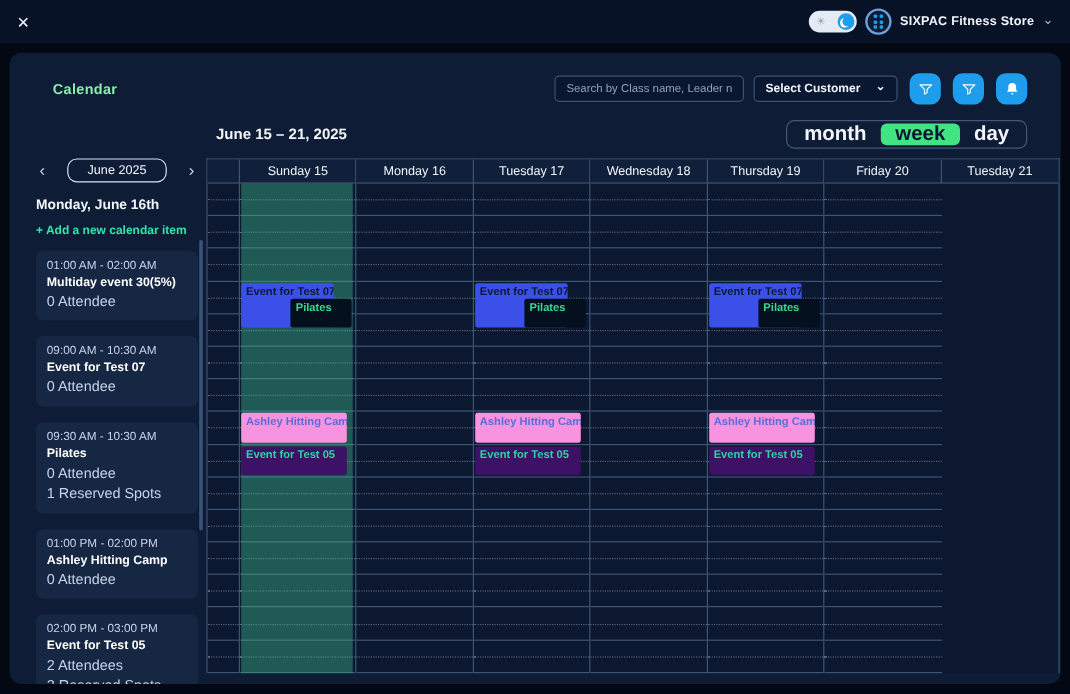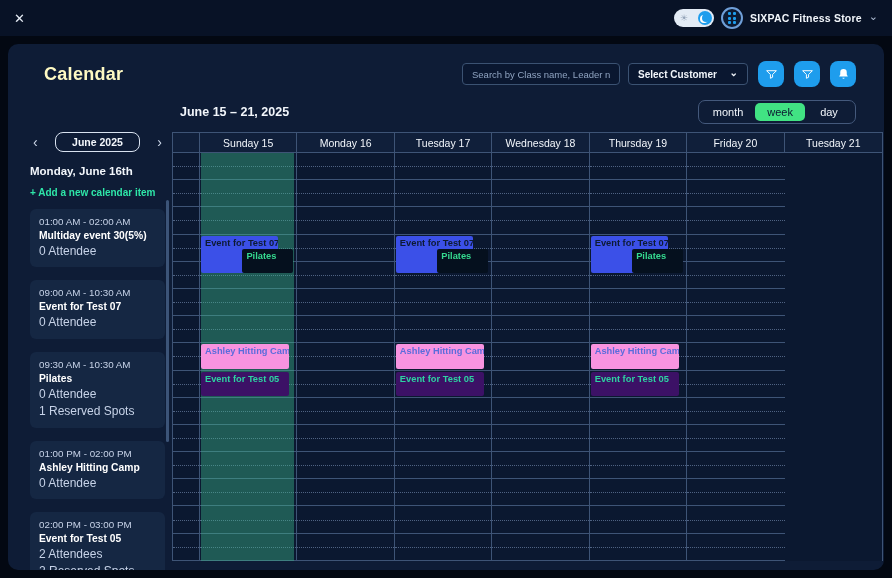--- a/index.html
+++ b/index.html
@@ -23,48 +23,48 @@
   .logo .dots i { width:3px; height:3px; border-radius:1px; background:#1e9ded; display:block; }
   .store-name { color:#f2f6fb; font-size:10.5px; font-weight:700; letter-spacing:.2px; }
   .chev { color:#aebdd4; font-size:11px; margin-top:-4px; }
 
   
   .app-card { position:absolute; left:8px; right:8px; top:44px; bottom:8px; background:#0e1c36;
     border-radius:10px; overflow:hidden; }
 
   .app-header { display:flex; align-items:center; justify-content:space-between;
     padding:18px 28px 0 36px; height:42px; }
-  .app-header h1 { color:#fef9c3; font-size:18px; font-weight:600; letter-spacing:.3px; }
+  .app-header h1 { color:#86efac; font-size:12px; font-weight:600; letter-spacing:.3px; }
   .controls { display:flex; align-items:center; gap:8px; }
   .search-input { width:158px; height:22px; background:#0a1730; border:1px solid #3b5272;
     border-radius:4px; color:#dfe7f3; font-size:9.5px; padding:0 9px; outline:none;
     font-family:"Liberation Sans", sans-serif; }
   .search-input::placeholder { color:#8fa; color:#8fa3c0; }
   .select { width:120px; height:22px; background:#0a1730; border:1px solid #3b5272; border-radius:4px;
     display:flex; align-items:center; justify-content:space-between; padding:0 9px; cursor:pointer; }
   .select span { color:#f2f6fb; font-size:10px; font-weight:700; }
   .icon-btn { width:26px; height:26px; border:none; border-radius:8px; background:#1e9ded;
     display:flex; align-items:center; justify-content:center; cursor:pointer; margin-left:2px; }
   .icon-btn svg { display:block; }
 
   .toolbar { display:flex; align-items:center; justify-content:space-between;
     padding:14px 28px 8px 164px; }
   .date-range { color:#f2f6fb; font-size:12.5px; font-weight:700; padding-left:8px; }
   .view-switch { display:flex; border:1px solid #44597c; border-radius:7px; padding:2px; height:24px; }
   .view-seg { min-width:48px; padding:0 12px; display:flex; align-items:center; justify-content:center;
-    color:#f2f6fb; font-size:11px; font-weight:400; border-radius:5px; cursor:pointer; }
+    color:#f2f6fb; font-size:17px; font-weight:700; border-radius:5px; cursor:pointer; }
   .view-seg.active { background:#41e383; color:#0b1530; }
 
   
   .app-body { display:flex; align-items:flex-start; }
   .sidebar { width:164px; flex:none; padding:0 7px 0 22px; position:relative; }
   .month-nav { display:flex; align-items:center; justify-content:space-between; height:20px; margin-bottom:13px; }
   .nav-arrow { color:#cdd8ea; font-size:14px; line-height:14px; cursor:pointer; padding:0 3px; }
   .month-pill { border:1px solid #d8e2f0; border-radius:8px; color:#f2f6fb; font-size:10.5px;
-    font-weight:700; padding:3px 16px; cursor:pointer; }
+    font-weight:400; padding:3px 16px; cursor:pointer; }
   .selected-day { color:#f2f6fb; font-size:11.5px; font-weight:700; margin-bottom:10px; }
   .add-link { color:#2ee6a8; font-size:10px; font-weight:600; display:block; margin-bottom:11px; cursor:pointer; text-decoration:none; }
   .event-list { display:flex; flex-direction:column; gap:13px; }
   .s-card { background:#152743; border-radius:6px; padding:7px 9px; cursor:pointer; }
   .s-time { color:#c7d3e8; font-size:9.8px; margin-bottom:3px; }
   .s-title { color:#ffffff; font-size:10.3px; font-weight:700; margin-bottom:2px; }
   .s-line { color:#c7d3e8; font-size:12px; line-height:1.45; }
   .side-scroll { position:absolute; right:3px; top:68px; width:3px; height:242px;
     background:#3c5478; border-radius:2px; }
 

